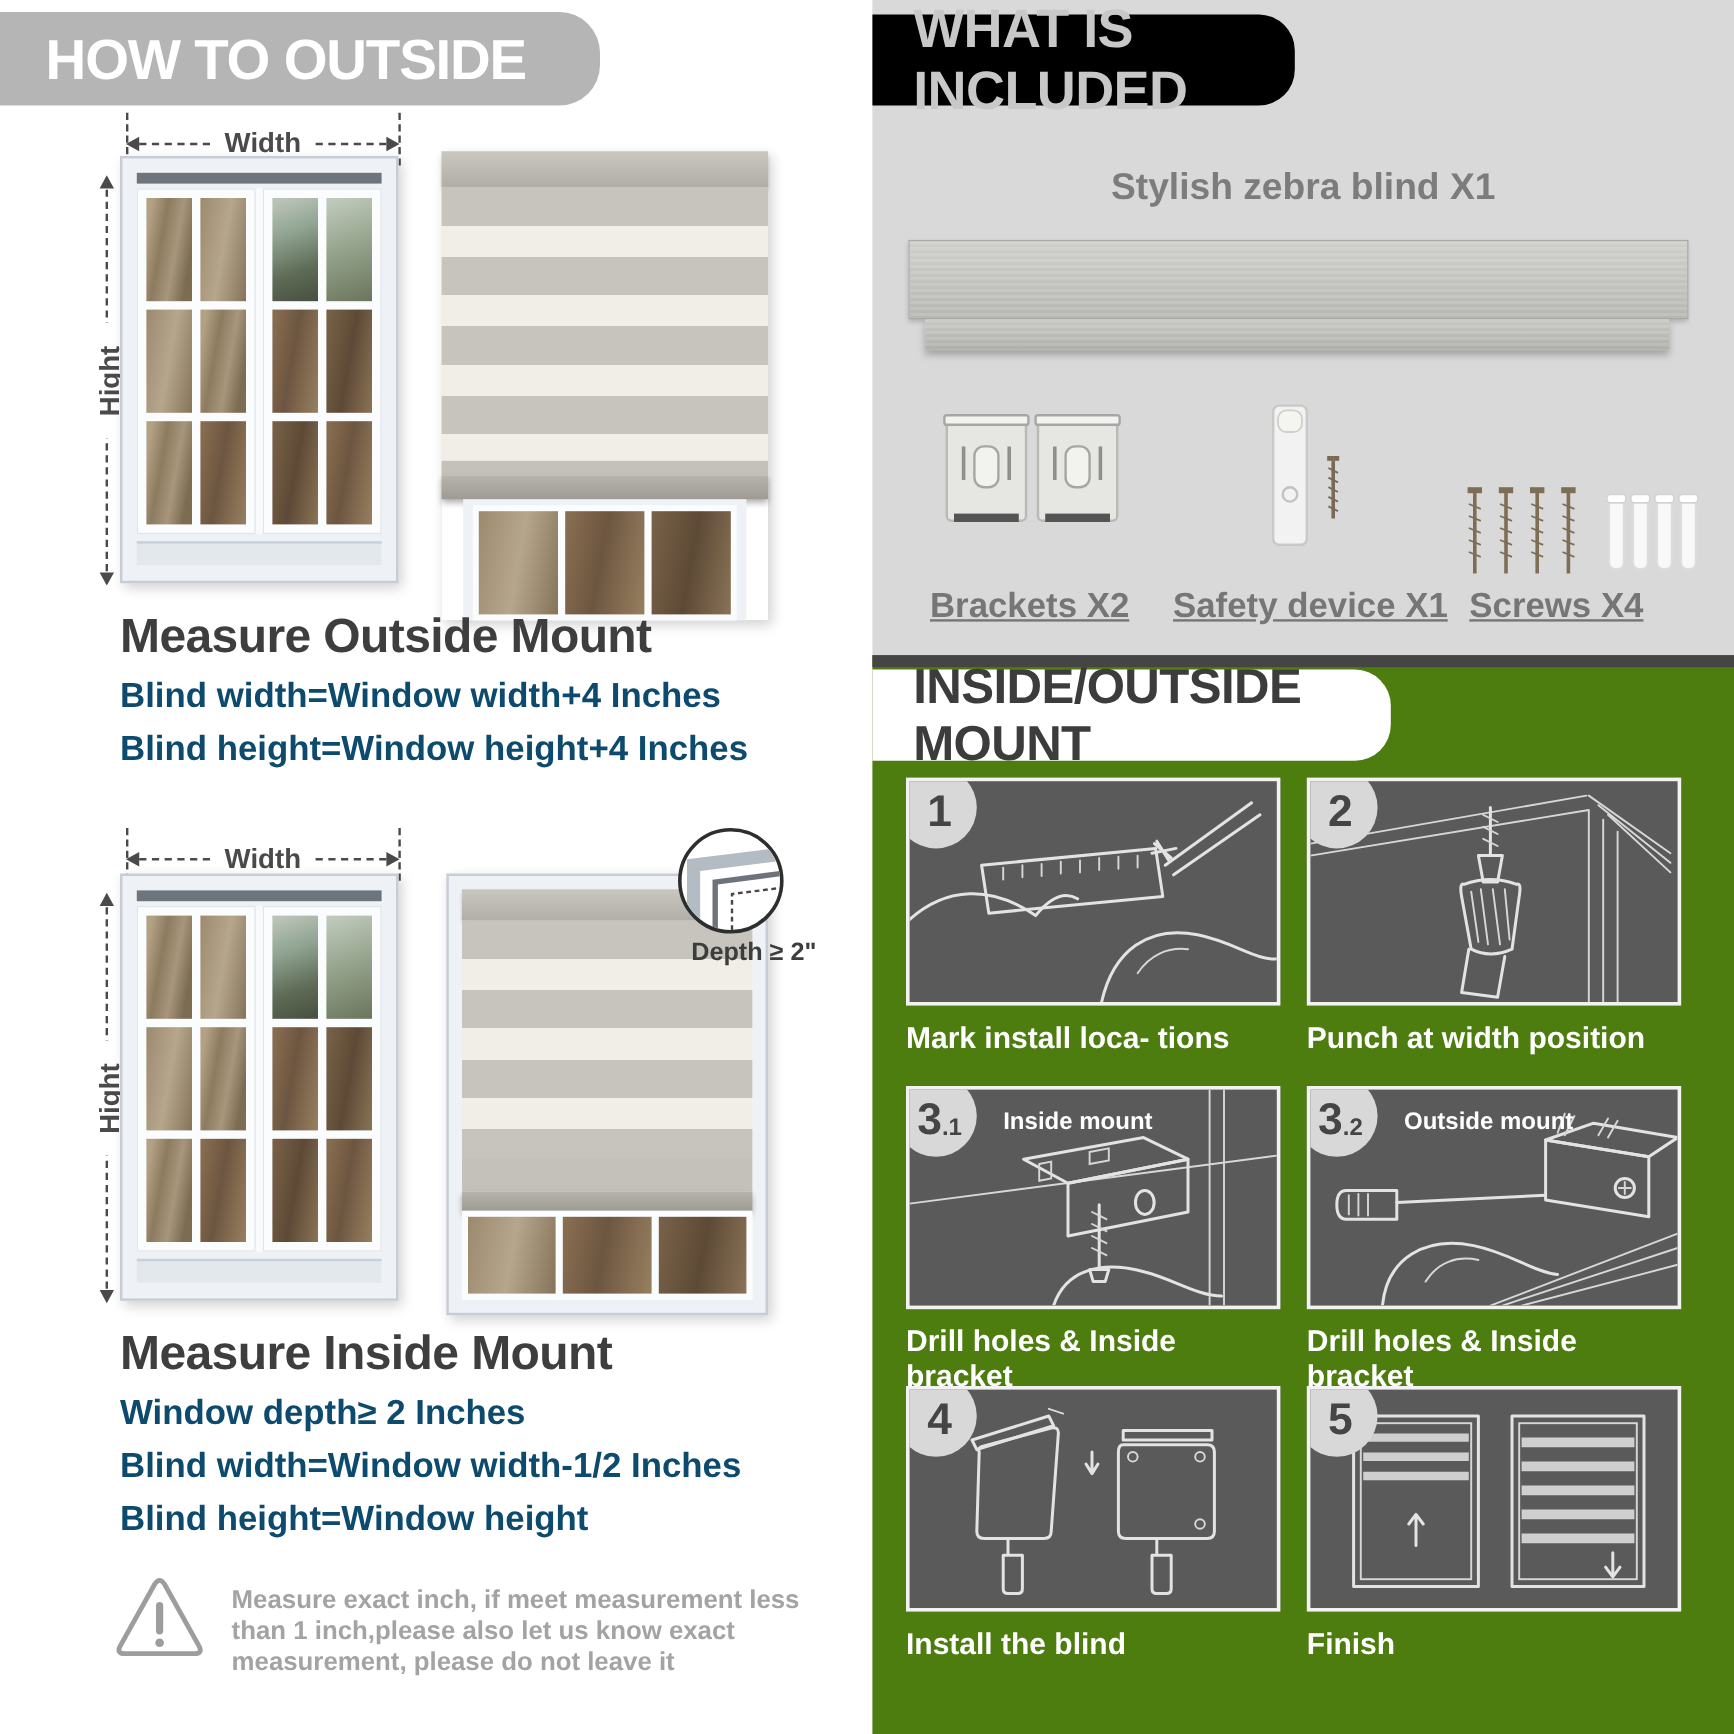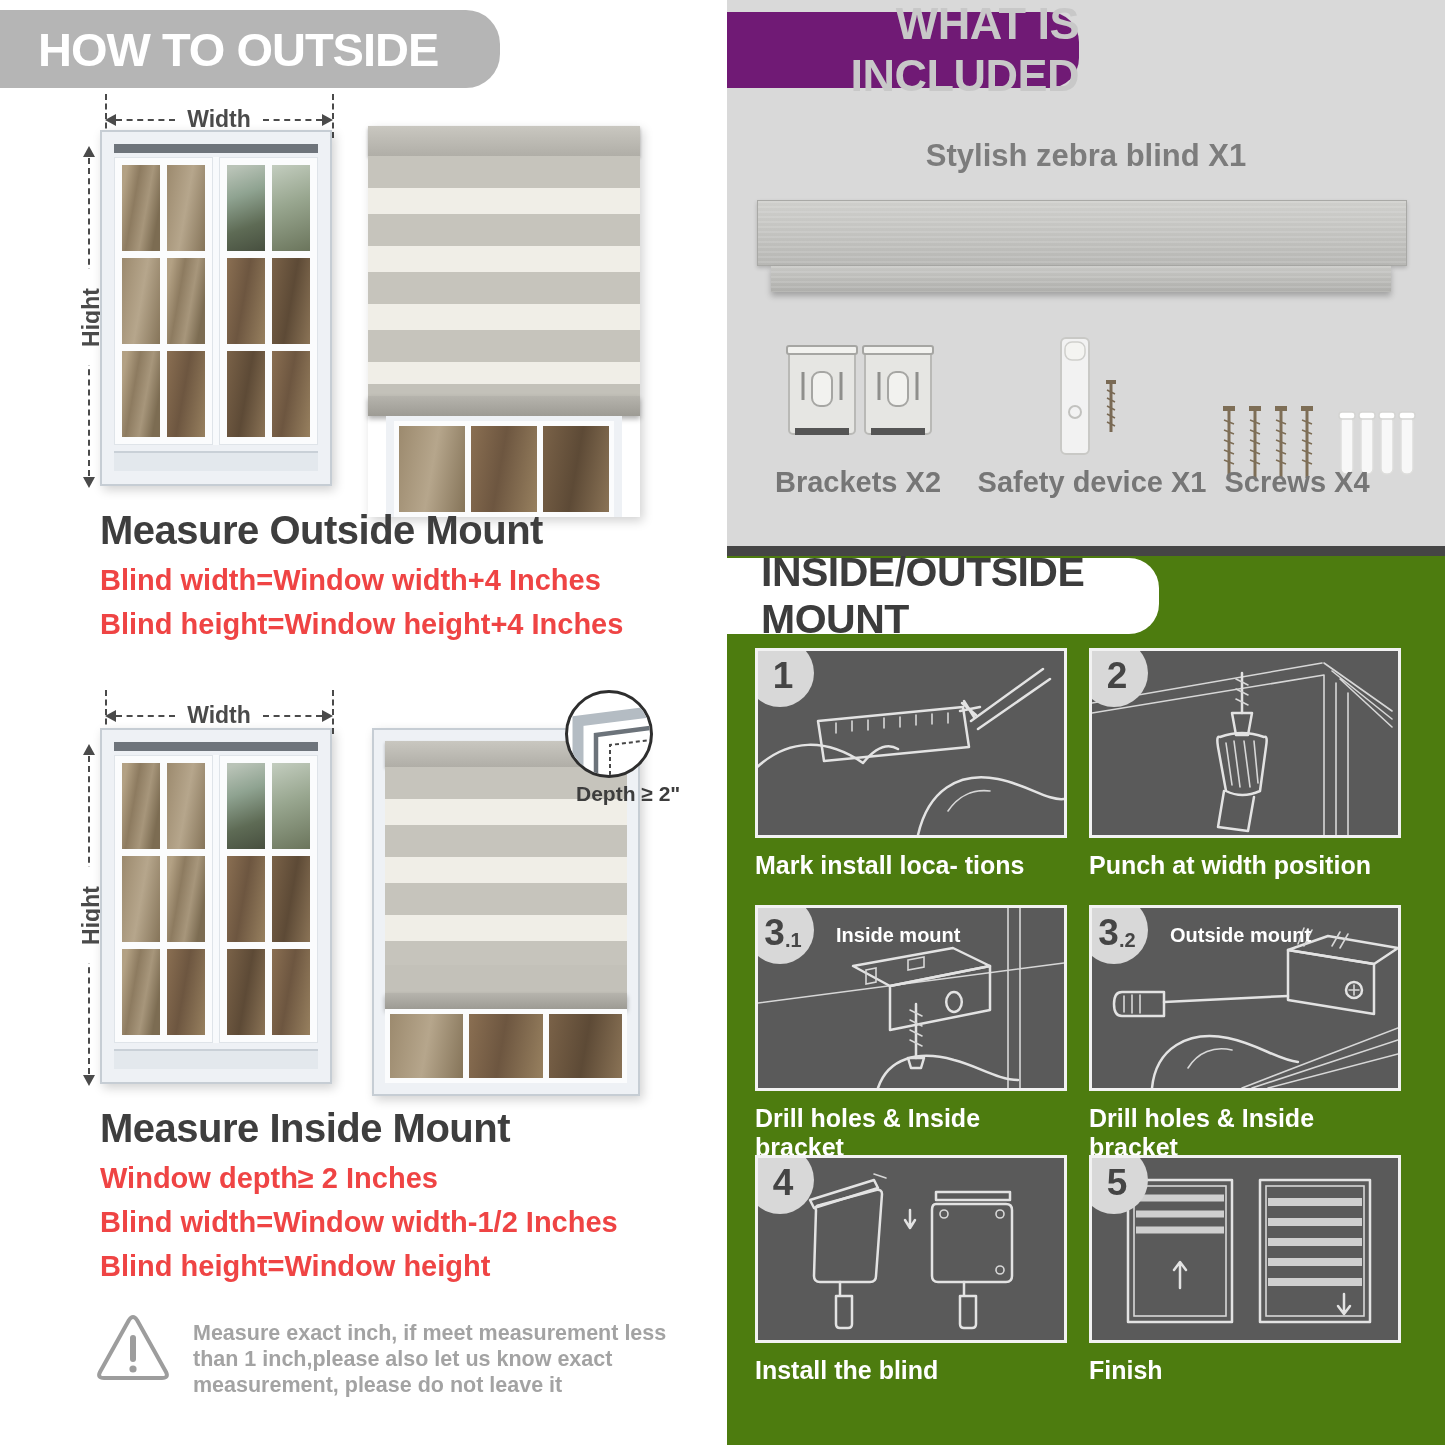--- a/index.html
+++ b/index.html
@@ -58,43 +58,43 @@
   #blindwin2 .mini-panes{flex:1;display:flex;gap:6px;padding:5px;background:#fbfcfd;}
   #blindwin2 .mini-panes div{flex:1;}
 
   
   #mag{left:565px;top:690px;width:88px;height:88px;border-radius:50%;border:3px solid #2e2e2e;
       background:#ffffff;overflow:hidden;z-index:6;box-sizing:border-box;}
   #depth-label{left:576px;top:782px;color:#3d3d3d;font-size:21px;z-index:6;}
 
   
   .sec-title{color:#3e3e3e;font-size:40px;letter-spacing:-.5px;}
-  .sec-line{color:#ef4444;font-size:29px;margin-top:11px;}
+  .sec-line{color:#0c4a6e;font-size:29px;margin-top:11px;}
   #outside-block{left:100px;top:508px;width:600px;}
   #inside-block{left:100px;top:1106px;width:620px;}
 
   
   #warning{left:95px;top:1312px;width:600px;display:flex;gap:22px;align-items:flex-start;}
   #warning .wtext{color:#a3a3a3;font-size:21.5px;line-height:26px;font-weight:700;padding-top:8px;}
 
   
   #included-panel{left:727px;top:0;width:718px;height:546px;background:#d9d9d9;}
-  #included-band{left:0;top:12px;width:352px;height:76px;background:#701a75;border-radius:0 30px 30px 0;
-      display:flex;align-items:center;padding-left:34px;box-sizing:border-box;text-align:right;}
+  #included-band{left:0;top:12px;width:352px;height:76px;background:#000000;border-radius:0 30px 30px 0;
+      display:flex;align-items:center;padding-left:34px;box-sizing:border-box;}
   #included-band .t{color:#c8c8c8;font-size:45px;letter-spacing:-.5px;}
   #blind-label{left:0;top:138px;width:100%;text-align:center;color:#7c7c7c;font-size:31px;}
   #cassette-main{left:30px;top:200px;width:650px;height:66px;
       background:repeating-linear-gradient(to bottom,rgba(255,255,255,.12) 0 2px,rgba(0,0,0,0) 2px 5px),
                  linear-gradient(#cfcfcc,#b7b7b4);
       border:1px solid #a9a9a6;box-sizing:border-box;box-shadow:0 2px 4px rgba(0,0,0,.18);}
   #cassette-valance{left:44px;top:266px;width:620px;height:26px;
       background:repeating-linear-gradient(to bottom,rgba(255,255,255,.12) 0 2px,rgba(0,0,0,0) 2px 5px),
                  linear-gradient(#c8c8c5,#aeaeab);
       box-shadow:0 4px 6px rgba(0,0,0,.25);}
-  .item-label{position:absolute;top:466px;color:#767676;font-size:29px;transform:translateX(-50%);white-space:nowrap;}
+  .item-label{position:absolute;top:489px;color:#767676;font-size:29px;transform:translateX(-50%);white-space:nowrap;text-decoration:underline;}
 
   
   #mount-panel{left:727px;top:546px;width:718px;height:1124px;background:#4d7c0f;}
   #mount-strip{left:0;top:0;width:100%;height:10px;background:#454545;}
   #mount-band{left:0;top:12px;width:432px;height:76px;background:#ffffff;border-radius:0 30px 30px 0;
       display:flex;align-items:center;padding-left:34px;box-sizing:border-box;}
   #mount-band .t{color:#3c3c3c;font-size:41px;letter-spacing:-.5px;}
   .step{position:absolute;width:312px;}
   .tile{height:190px;border:3px solid #f2f2f2;background:#5a5a5a;position:relative;overflow:hidden;box-sizing:border-box;}
   .tile svg.art{position:absolute;inset:0;width:100%;height:100%;}

